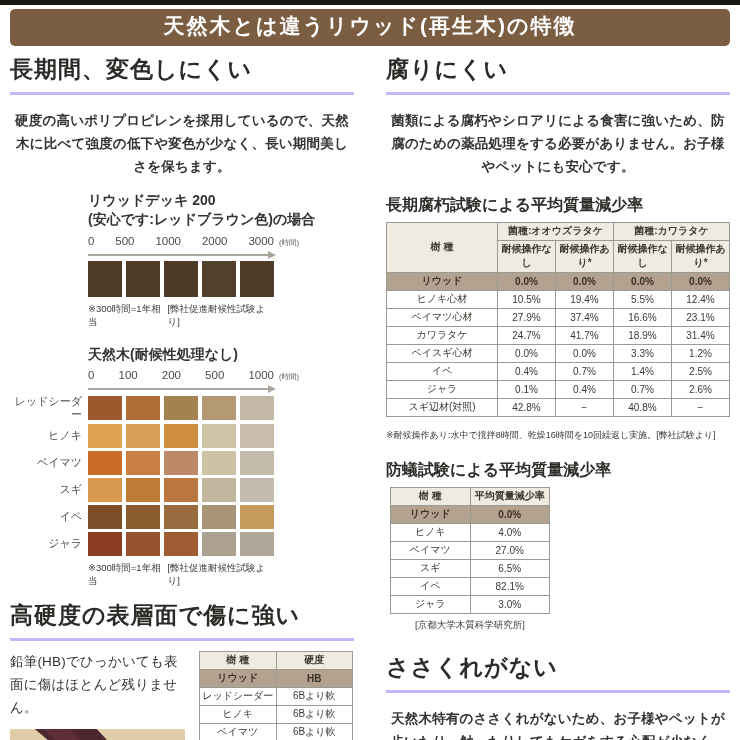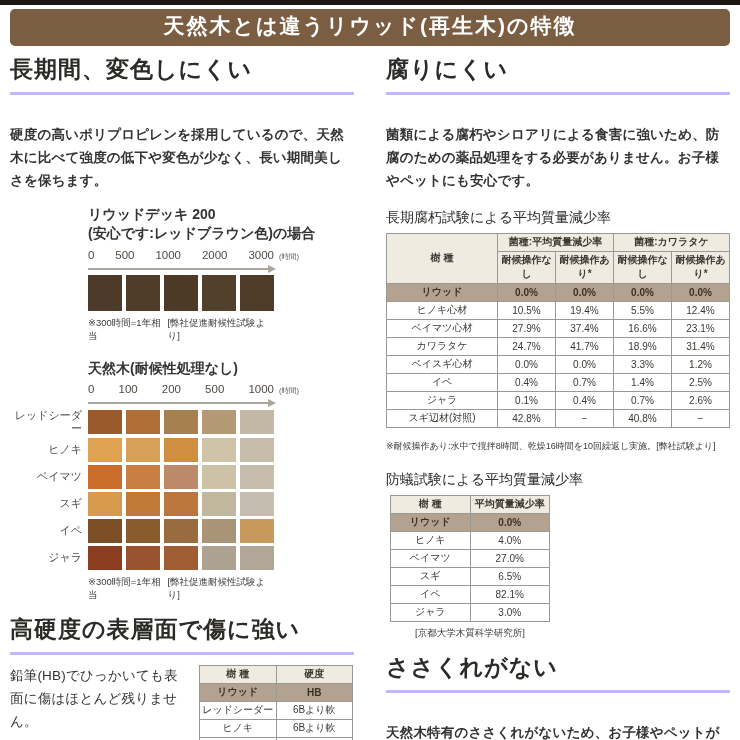--- a/index.html
+++ b/index.html
@@ -15,21 +15,21 @@
     padding:3px 0 6px;
   }
   .columns{display:flex;gap:32px;padding:0 10px;}
   .col{flex:0 0 344px;width:344px;}
 
   h2.section{
     font-family:"Liberation Serif","DejaVu Serif",serif;
     font-size:23px;font-weight:600;color:#2d2b28;letter-spacing:1px;
     margin:8px 0 0;padding-bottom:7px;border-bottom:3px solid #c4b5fd;
   }
-  p.body{font-size:13.5px;font-weight:600;line-height:1.72;margin:28px 0 0;letter-spacing:0.2px;}
+  p.body{font-size:13.5px;font-weight:600;line-height:1.72;margin:14px 0 0;letter-spacing:0.2px;text-align:center;}
 
   
   .chart-block{margin-left:78px;margin-top:12px;}
   .chart-label{font-size:14px;font-weight:700;line-height:1.4;margin:0 0 5px;}
   .axis{position:relative;width:186px;}
   .axis-nums{display:flex;justify-content:space-between;font-size:11.5px;color:#4e4a44;}
   .axis-unit{position:absolute;right:-25px;top:3px;font-size:7.5px;color:#555;}
   .axis-arrow{height:7px;border-bottom:2px solid #aba69d;position:relative;margin-bottom:5px;}
   .axis-arrow:after{
     content:"";position:absolute;right:-2px;bottom:-5px;
@@ -39,21 +39,21 @@
   .swatch{width:34px;height:36px;}
   .note-row{display:flex;font-size:9.5px;color:#3a3a3a;margin-top:6px;width:186px;}
   .wood-grid{margin-top:2px;}
   .wood-row{display:flex;align-items:center;margin-bottom:3px;}
   .wood-name{width:72px;text-align:right;padding-right:6px;font-size:11px;line-height:1.15;color:#4a4a4a;}
   .wood-cells{display:flex;gap:4px;}
   .wood-cell{width:34px;height:24px;}
   .grid-note{margin-left:78px;}
 
   
-  h3.tbl-title{font-size:14px;font-weight:400;margin:16px 0 6px;color:#2f2d2a;}
+  h3.tbl-title{font-size:16px;font-weight:700;margin:16px 0 6px;color:#2f2d2a;}
   table.t{border-collapse:collapse;table-layout:fixed;}
   .t th,.t td{border:1px solid #9a9a95;text-align:center;font-size:10px;padding:1.5px 2px;color:#3b3832;}
   .t th{background:#f0ebe1;font-weight:700;}
   .t tr.hl td{background:#b3a28f;font-weight:700;color:#3c2f24;}
   .footnote{display:flex;justify-content:flex-start;font-size:9px;color:#3a3a3a;margin-top:12px;}
   .src-center{text-align:center;font-size:9.5px;margin-top:5px;color:#3a3a3a;}
 
   
   .hard-row{display:flex;gap:12px;margin-top:10px;}
   .hard-left{width:177px;}
@@ -248,21 +248,21 @@
   <div class="col">
 
     <h2 class="section">腐りにくい</h2>
     <p class="body">菌類による腐朽やシロアリによる食害に強いため、防腐のための薬品処理をする必要がありません。お子様やペットにも安心です。</p>
 
     <h3 class="tbl-title">長期腐朽試験による平均質量減少率</h3>
     <table class="t" id="decay-table" style="width:344px;">
         <thead>
           <tr>
             <th rowspan="2" style="width: 106px;">樹 種</th>
-            <th colspan="2">菌種:平均質量減少率</th>
+            <th colspan="2">菌種:オオウズラタケ</th>
             <th colspan="2">菌種:カワラタケ</th>
           </tr>
           <tr>
             <th style="width: 58px;">耐候操作なし</th>
             <th style="width: 58px;">耐候操作あり*</th>
             <th style="width: 58px;">耐候操作なし</th>
             <th style="width: 58px;">耐候操作あり*</th>
           </tr>
         </thead>
         <tbody>
@@ -359,17 +359,17 @@
             <td>82.1%</td>
           </tr>
           <tr>
             <td>ジャラ</td>
             <td>3.0%</td>
           </tr>
         </tbody>
       </table>
     <div class="src-center" style="width:168px;">[京都大学木質科学研究所]</div>
 
-    <h2 class="section" style="margin-top:12px;">ささくれがない</h2>
+    <h2 class="section" style="margin-top:20px;">ささくれがない</h2>
     <p class="body">天然木特有のささくれがないため、お子様やペットが歩いたり、触ったりしてもケガをする心配が少なく、安心です。</p>
 
   </div>
 </div>
 
 </body></html>

